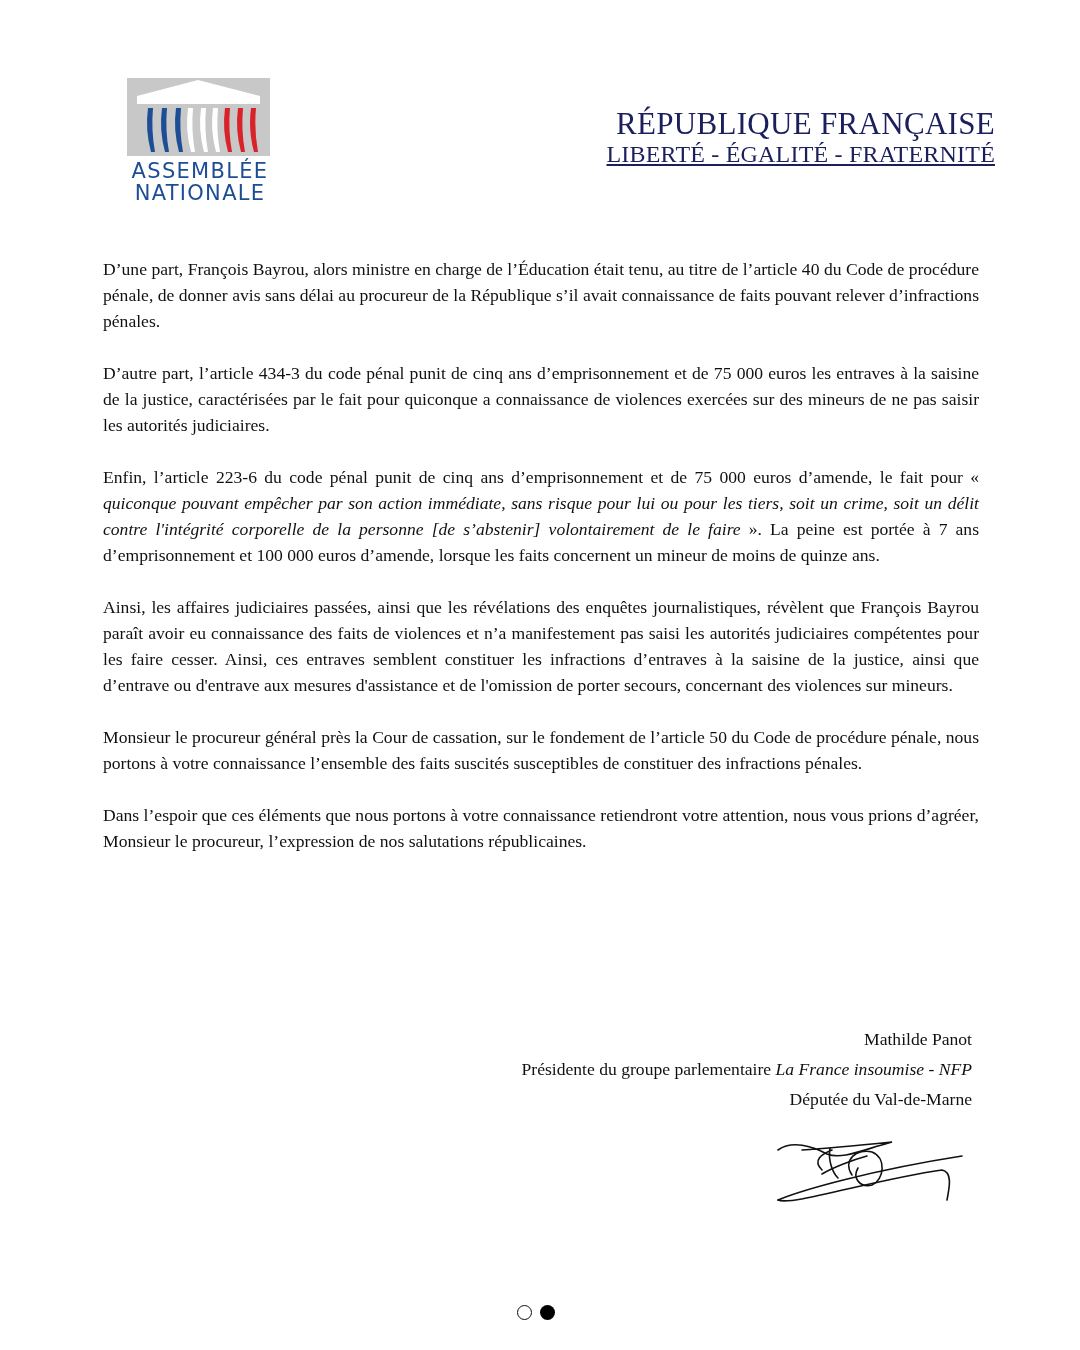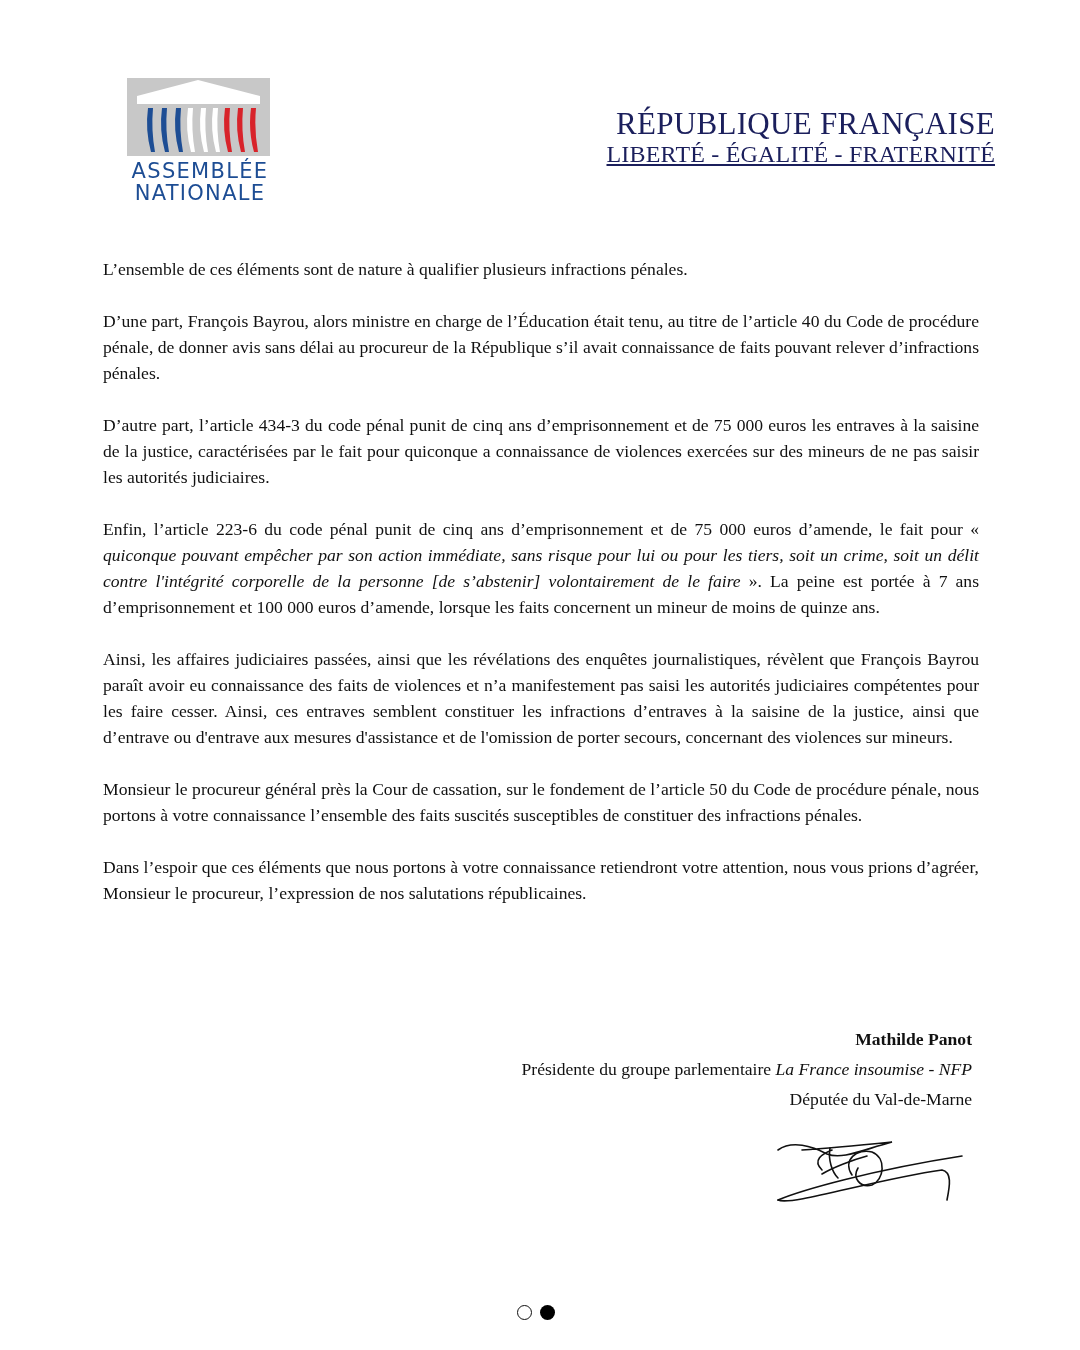--- a/index.html
+++ b/index.html
@@ -32,21 +32,21 @@
       position: absolute; left: 103px; top: 256px; width: 876px;
       font-size: 17.6px; line-height: 26px; text-align: justify;
     }
     .body-text p { margin: 0 0 26px 0; }
     .body-text i { font-style: italic; margin-top: 36px; }
 
     .signature-block {
       position: absolute; right: 108px; top: 1024px; text-align: right;
       font-size: 17.6px; line-height: 30px;
     }
-    .signature-block .name { font-weight: bold; }
+    .signature-block .name { font-weight: normal; }
     .signature-svg { position: absolute; left: 772px; top: 1130px; }
 
     .pager {
       position: absolute; left: 517px; top: 1305px; display: flex; gap: 8px;
     }
     .dot { width: 15px; height: 15px; border-radius: 50%; box-sizing: border-box; }
     .dot.empty { border: 1.2px solid #111; background: #fff; }
     .dot.filled { background: #000; }
   </style>
 </head>
@@ -75,21 +75,20 @@
     <div>NATIONALE</div>
   </div>
 </div>
 
 <div class="republic">
   <div class="r1">RÉPUBLIQUE FRANÇAISE</div>
   <div class="r2">LIBERTÉ - ÉGALITÉ - FRATERNITÉ</div>
 </div>
 
 <div class="body-text">
-  <p>L’ensemble de ces éléments sont de nature à qualifier plusieurs infractions pénales.</p>
   <p>D’une part, François Bayrou, alors ministre en charge de l’Éducation était tenu, au titre de l’article 40 du Code de procédure pénale, de donner avis sans délai au procureur de la République s’il avait connaissance de faits pouvant relever d’infractions pénales.</p>
   <p>D’autre part, l’article 434-3 du code pénal punit de cinq ans d’emprisonnement et de 75 000 euros les entraves à la saisine de la justice, caractérisées par le fait pour quiconque a connaissance de violences exercées sur des mineurs de ne pas saisir les autorités judiciaires.</p>
   <p><span>Enfin, l’article 223-6 du code pénal punit de cinq ans d’emprisonnement et de 75 000 euros d’amende, le fait pour « </span><i>quiconque pouvant empêcher par son action immédiate, sans risque pour lui ou pour les tiers, soit un crime, soit un délit contre l'intégrité corporelle de la personne [de s’abstenir] volontairement de le faire</i><span> ». La peine est portée à 7 ans d’emprisonnement et 100 000 euros d’amende, lorsque les faits concernent un mineur de moins de quinze ans.</span></p>
   <p>Ainsi, les affaires judiciaires passées, ainsi que les révélations des enquêtes journalistiques, révèlent que François Bayrou paraît avoir eu connaissance des faits de violences et n’a manifestement pas saisi les autorités judiciaires compétentes pour les faire cesser. Ainsi, ces entraves semblent constituer les infractions d’entraves à la saisine de la justice, ainsi que d’entrave ou d'entrave aux mesures d'assistance et de l'omission de porter secours, concernant des violences sur mineurs.</p>
   <p>Monsieur le procureur général près la Cour de cassation, sur le fondement de l’article 50 du Code de procédure pénale, nous portons à votre connaissance l’ensemble des faits suscités susceptibles de constituer des infractions pénales.</p>
   <p>Dans l’espoir que ces éléments que nous portons à votre connaissance retiendront votre attention, nous vous prions d’agréer, Monsieur le procureur, l’expression de nos salutations républicaines.</p>
 </div>
 
 <div class="signature-block">
   <div class="name">Mathilde Panot</div>

